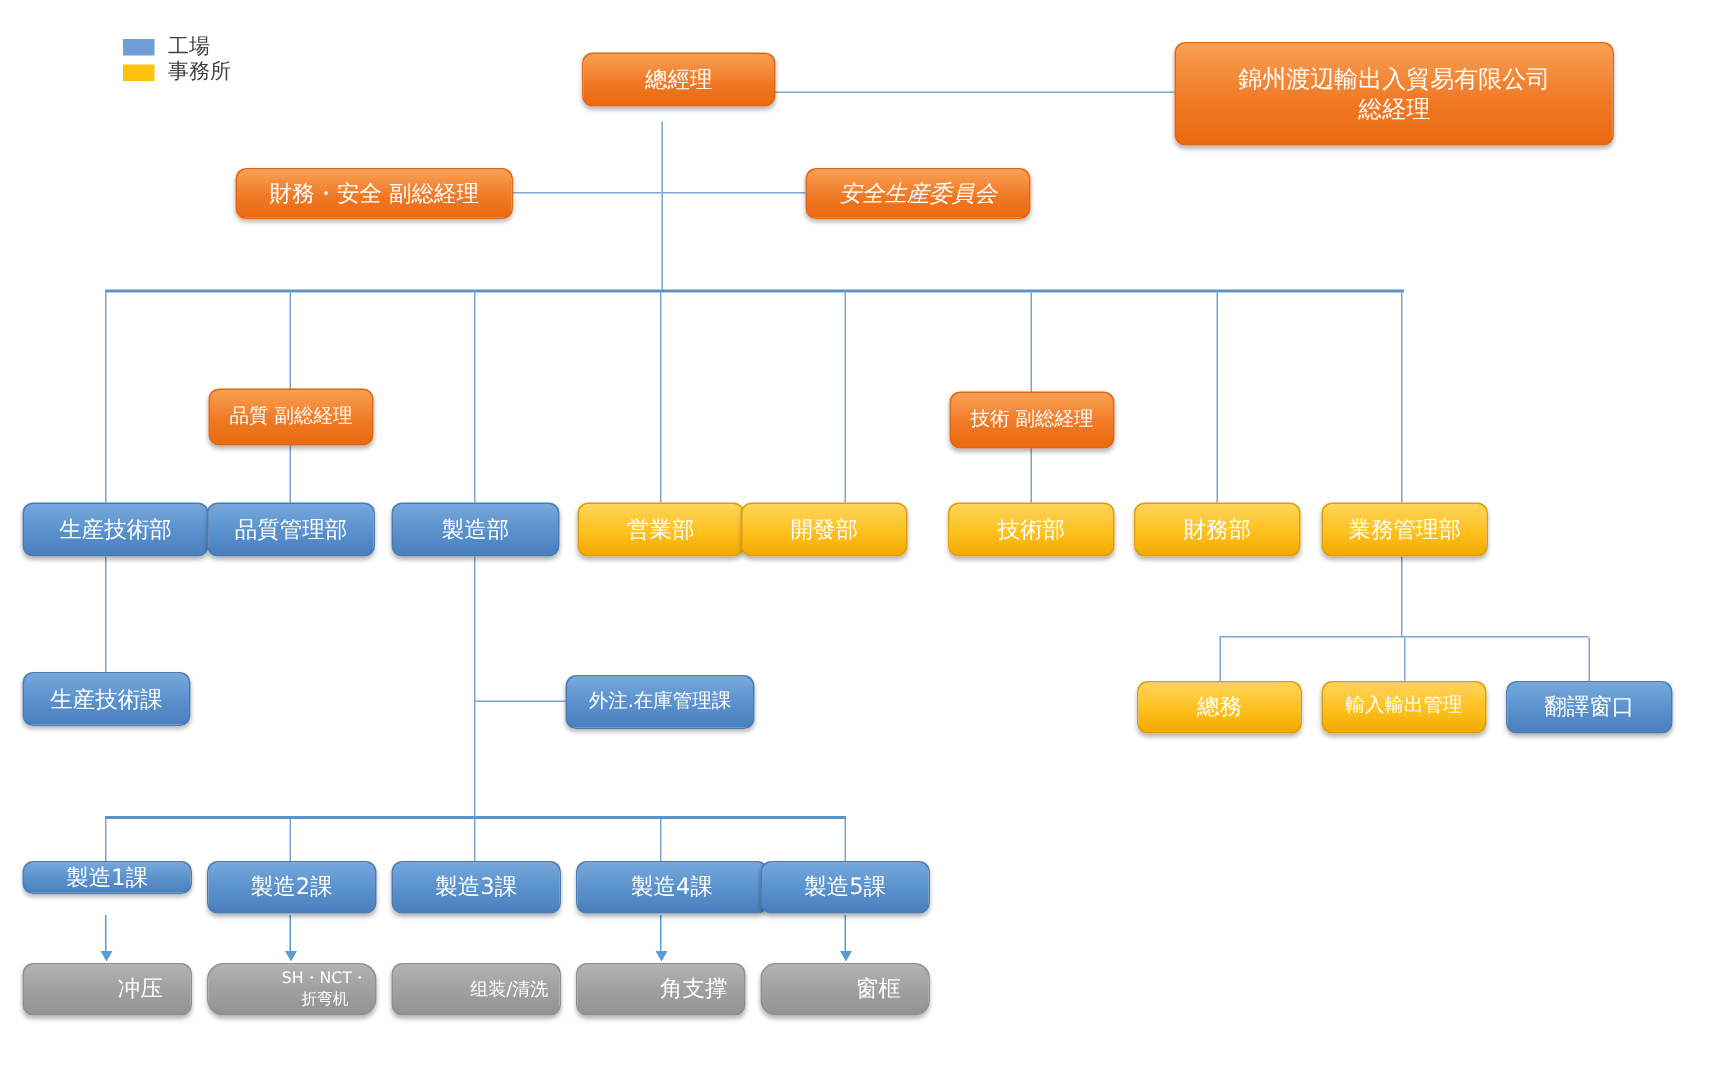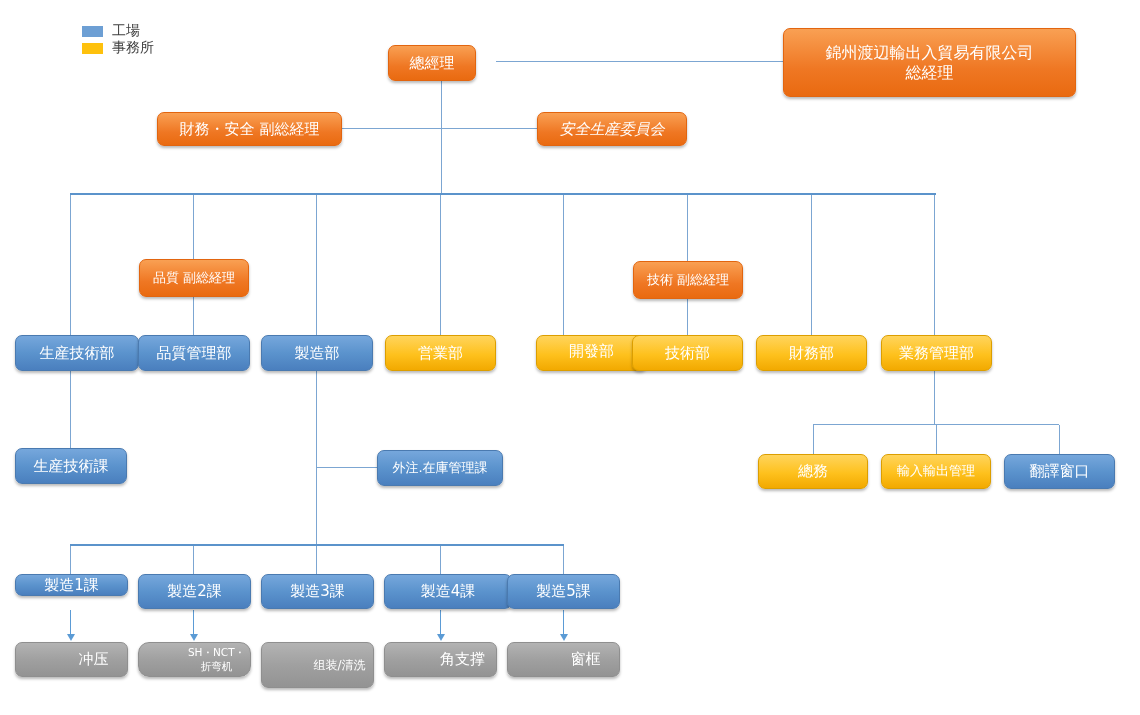--- a/index.html
+++ b/index.html
@@ -88,55 +88,55 @@
 
   <div class="arrowline" style="left:70px;top:610px;height:24px;"></div>
   <div class="arrowhead" style="left:67px;top:634px;"></div>
   <div class="arrowline" style="left:193px;top:610px;height:24px;"></div>
   <div class="arrowhead" style="left:190px;top:634px;"></div>
   <div class="arrowline" style="left:440px;top:610px;height:24px;"></div>
   <div class="arrowhead" style="left:437px;top:634px;"></div>
   <div class="arrowline" style="left:563px;top:610px;height:24px;"></div>
   <div class="arrowhead" style="left:560px;top:634px;"></div>
 
-  <div class="node o" style="left:388px;top:45px;width:88px;height:36px;">總經理</div>
+  <div class="node o" style="left:388px;top:35px;width:129px;height:36px;">總經理</div>
 
   <div class="node o fs16" style="left:783px;top:28px;width:293px;height:69px;">
     <span>錦州渡辺輸出入貿易有限公司</span>
     <span>総経理</span>
   </div>
 
   <div class="node o" style="left:157px;top:112px;width:185px;height:34px;">財務・安全 副総経理</div>
 
   <div class="node o" style="left:537px;top:112px;width:150px;height:34px;font-style:italic;">安全生産委員会</div>
 
   <div class="node o fs13" style="left:139px;top:259px;width:110px;height:38px;">品質 副総経理</div>
 
   <div class="node o fs13" style="left:633px;top:261px;width:110px;height:38px;">技術 副総経理</div>
 
   <div class="node b" style="left:15px;top:335px;width:124px;height:36px;">生産技術部</div>
   <div class="node b" style="left:138px;top:335px;width:112px;height:36px;text-align:right;">品質管理部</div>
   <div class="node b" style="left:261px;top:335px;width:112px;height:36px;">製造部</div>
   <div class="node y" style="left:385px;top:335px;width:111px;height:36px;">営業部</div>
-  <div class="node y" style="left:536px;top:335px;width:111px;height:36px;font-family:Liberation Mono, monospace;">開發部</div>
+  <div class="node y" style="left:494px;top:335px;width:111px;height:36px;">開發部</div>
   <div class="node y" style="left:632px;top:335px;width:111px;height:36px;">技術部</div>
   <div class="node y" style="left:756px;top:335px;width:111px;height:36px;">財務部</div>
   <div class="node y" style="left:881px;top:335px;width:111px;height:36px;">業務管理部</div>
 
   <div class="node b" style="left:15px;top:448px;width:112px;height:36px;">生産技術課</div>
   <div class="node b fs13" style="left:377px;top:450px;width:126px;height:36px;">外注.在庫管理課</div>
   <div class="node y" style="left:758px;top:454px;width:110px;height:35px;">總務</div>
   <div class="node y fs13" style="left:881px;top:454px;width:110px;height:35px;">輸入輸出管理</div>
   <div class="node b" style="left:1004px;top:454px;width:111px;height:35px;">翻譯窗口</div>
 
   <div class="node b" style="left:15px;top:574px;width:113px;height:22px;">製造1課</div>
   <div class="node b" style="left:138px;top:574px;width:113px;height:35px;">製造2課</div>
   <div class="node b" style="left:261px;top:574px;width:113px;height:35px;">製造3課</div>
   <div class="node b" style="left:384px;top:574px;width:128px;height:35px;">製造4課</div>
   <div class="node b" style="left:507px;top:574px;width:113px;height:35px;">製造5課</div>
 
   <div class="node g" style="left:15px;top:642px;width:113px;height:35px;">冲压</div>
   <div class="node g fs10" style="left:138px;top:642px;width:113px;height:35px;">SH・NCT・折弯机</div>
-  <div class="node g fs12" style="left:261px;top:642px;width:113px;height:46px;text-align:right;">组装/清洗</div>
+  <div class="node g fs12" style="left:261px;top:642px;width:113px;height:35px;text-align:right;">组装/清洗</div>
   <div class="node g" style="left:384px;top:642px;width:113px;height:35px;">角支撑</div>
-  <div class="node g" style="left:507px;top:642px;width:113px;height:35px;">窗框</div>
+  <div class="node g" style="left:507px;top:642px;width:113px;height:35px;border-radius:10px;">窗框</div>
 
 </div>
 
 </body></html>

